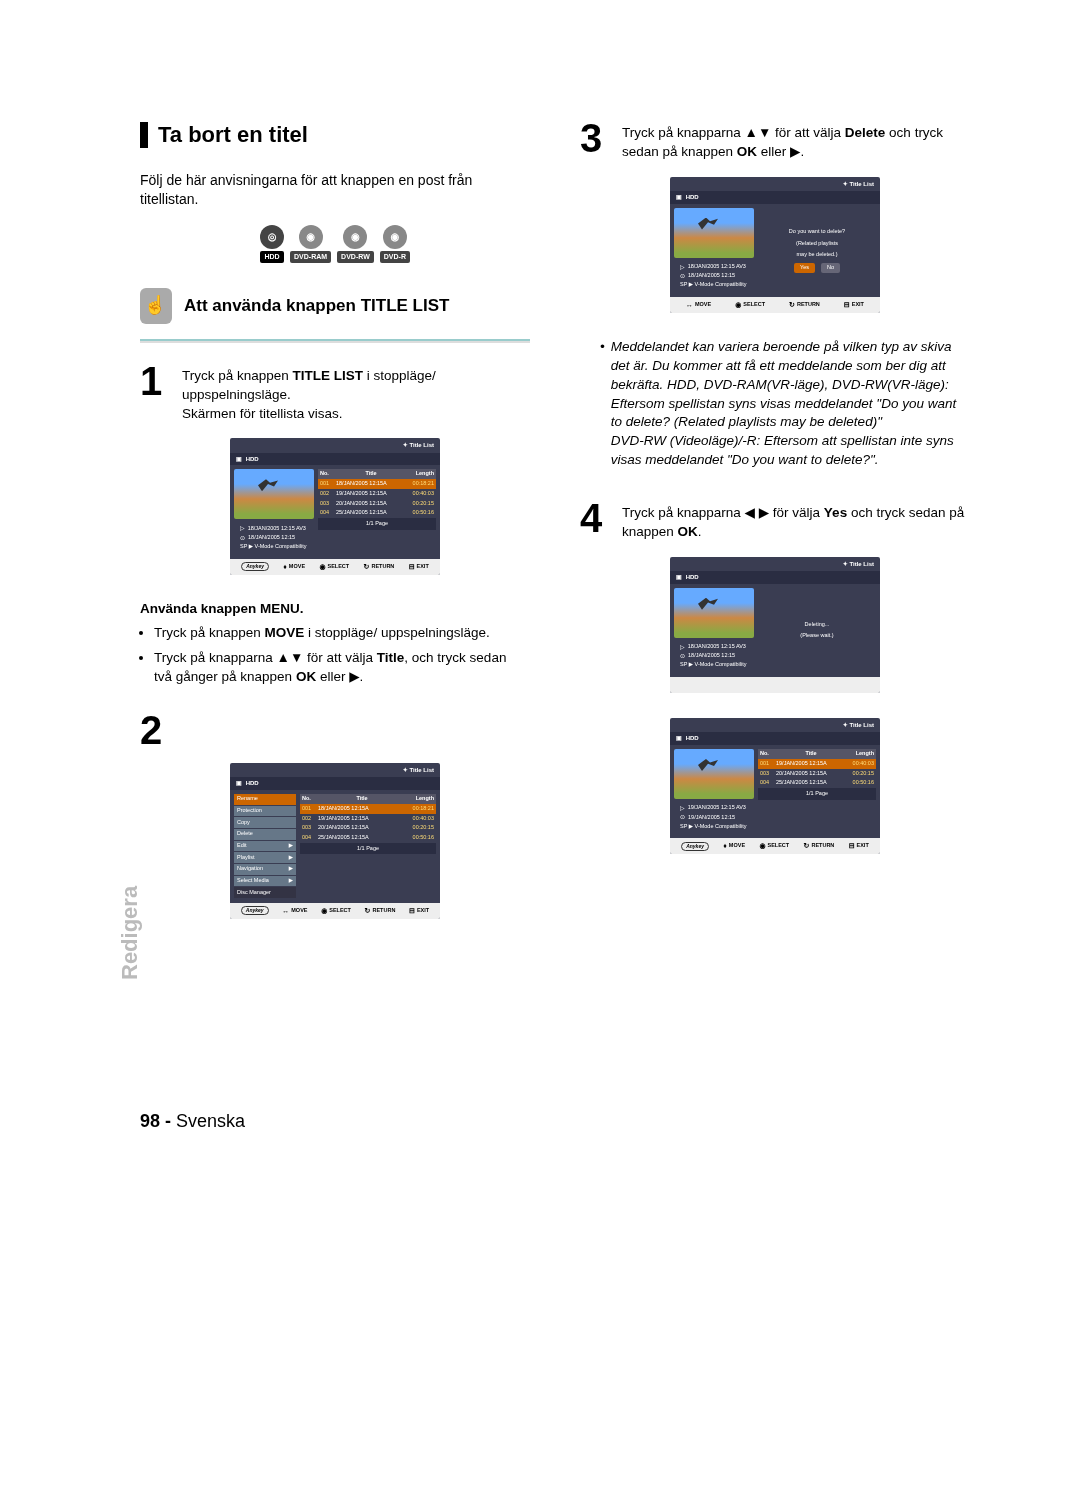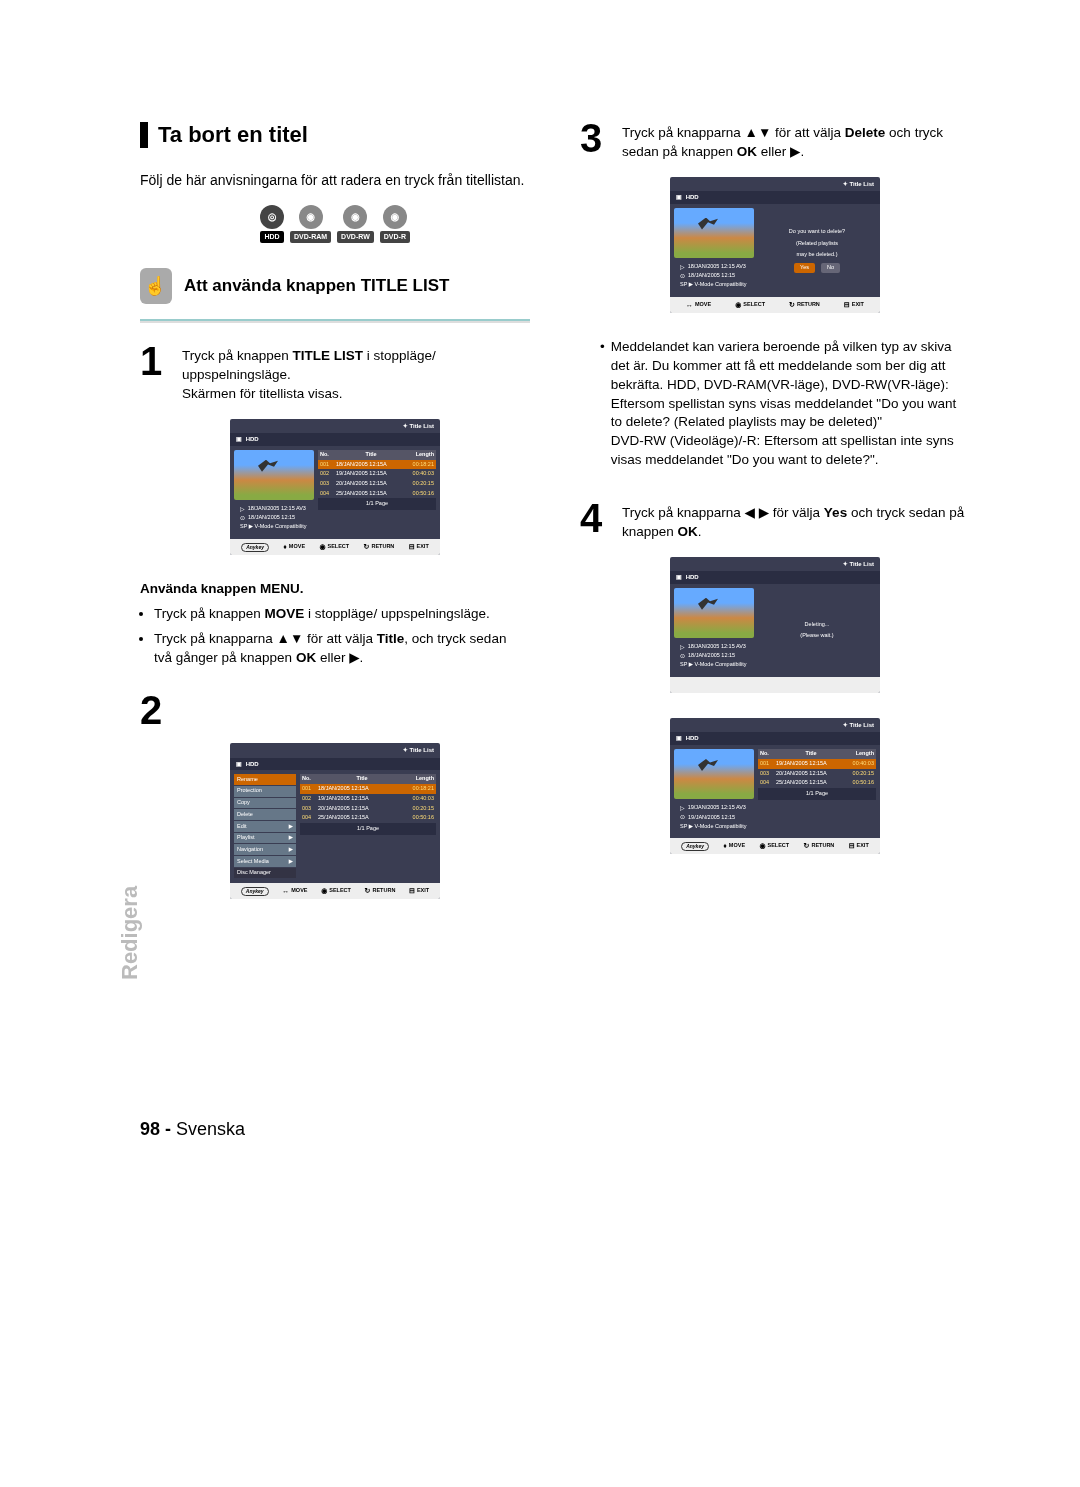--- a/index.html
+++ b/index.html
@@ -251,20 +251,21 @@
   .bullet-block {
     margin: 10px 4px 25px 0;
     font-size: 13.5px;
   }
   .bullet-block .sub-title { font-weight: bold; margin-bottom: 6px; }
   .bullet-block ul { margin: 0; padding-left: 14px; }
   .bullet-block li { margin-bottom: 6px; }
   .note-block {
     font-size: 13.5px;
     margin-left: 20px;
+    font-style: italic;
   }
   .note-block .bullet {
     display: flex;
     gap: 6px;
   }
   .note-block .bullet::before {
     content: "•";
   }
   .side-tab {
     position: absolute;
@@ -272,39 +273,39 @@
     top: 980px;
     transform: rotate(-90deg);
     transform-origin: left top;
     font-size: 22px;
     font-weight: bold;
     color: #bbb;
   }
   .page-footer {
     position: absolute;
     left: 140px;
-    bottom: 84px;
+    bottom: 92px;
     font-size: 18px;
   }
   .page-footer .pnum { font-weight: bold; }
 </style>
 </head>
 <body>
 
 <div class="page">
 
   <div class="columns">
 
     <div class="col">
 
       <div class="section-title">
         <span>Ta bort en titel</span>
       </div>
 
-      <div class="intro">Följ de här anvisningarna för att radera en tryck från titellistan.</div>
+      <div class="intro">Följ de här anvisningarna för att knappen en post från titellistan.</div>
 
       <div class="disc-badges">
         <div class="badge badge-hdd">
           <div class="badge-icon">◎</div>
           <div class="badge-label">HDD</div>
         </div>
         <div class="badge">
           <div class="badge-icon">◉</div>
           <div class="badge-label">DVD-RAM</div>
         </div>

